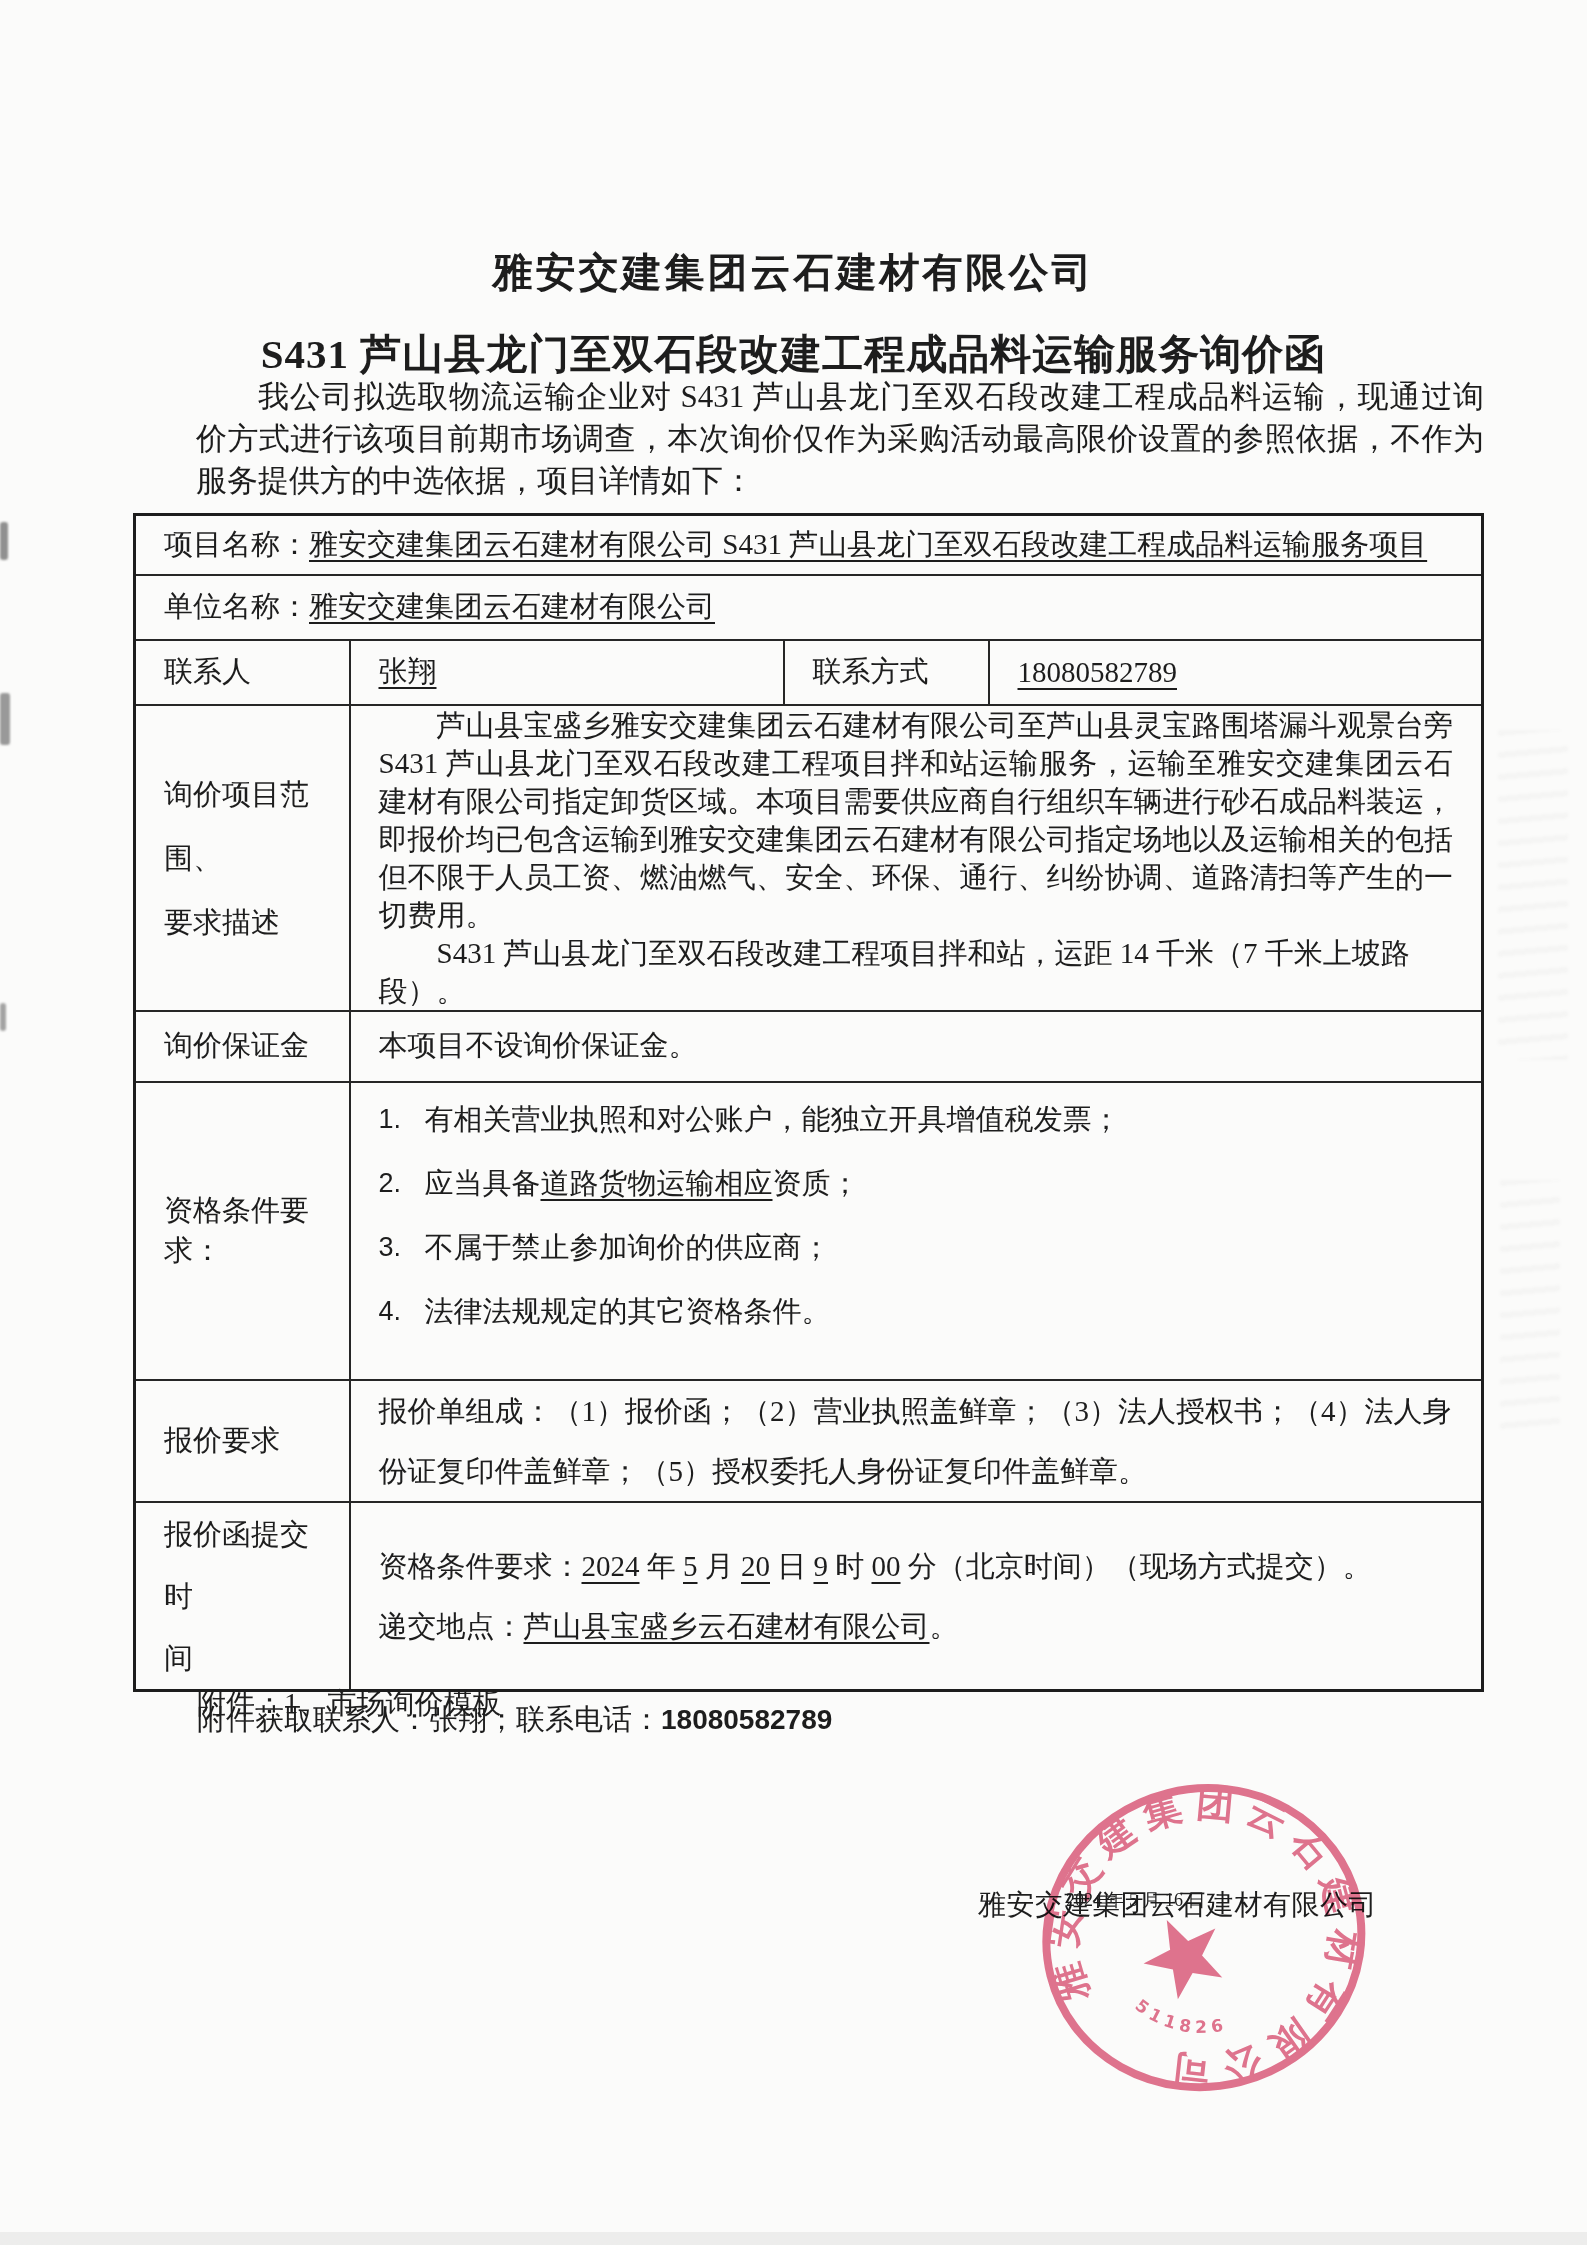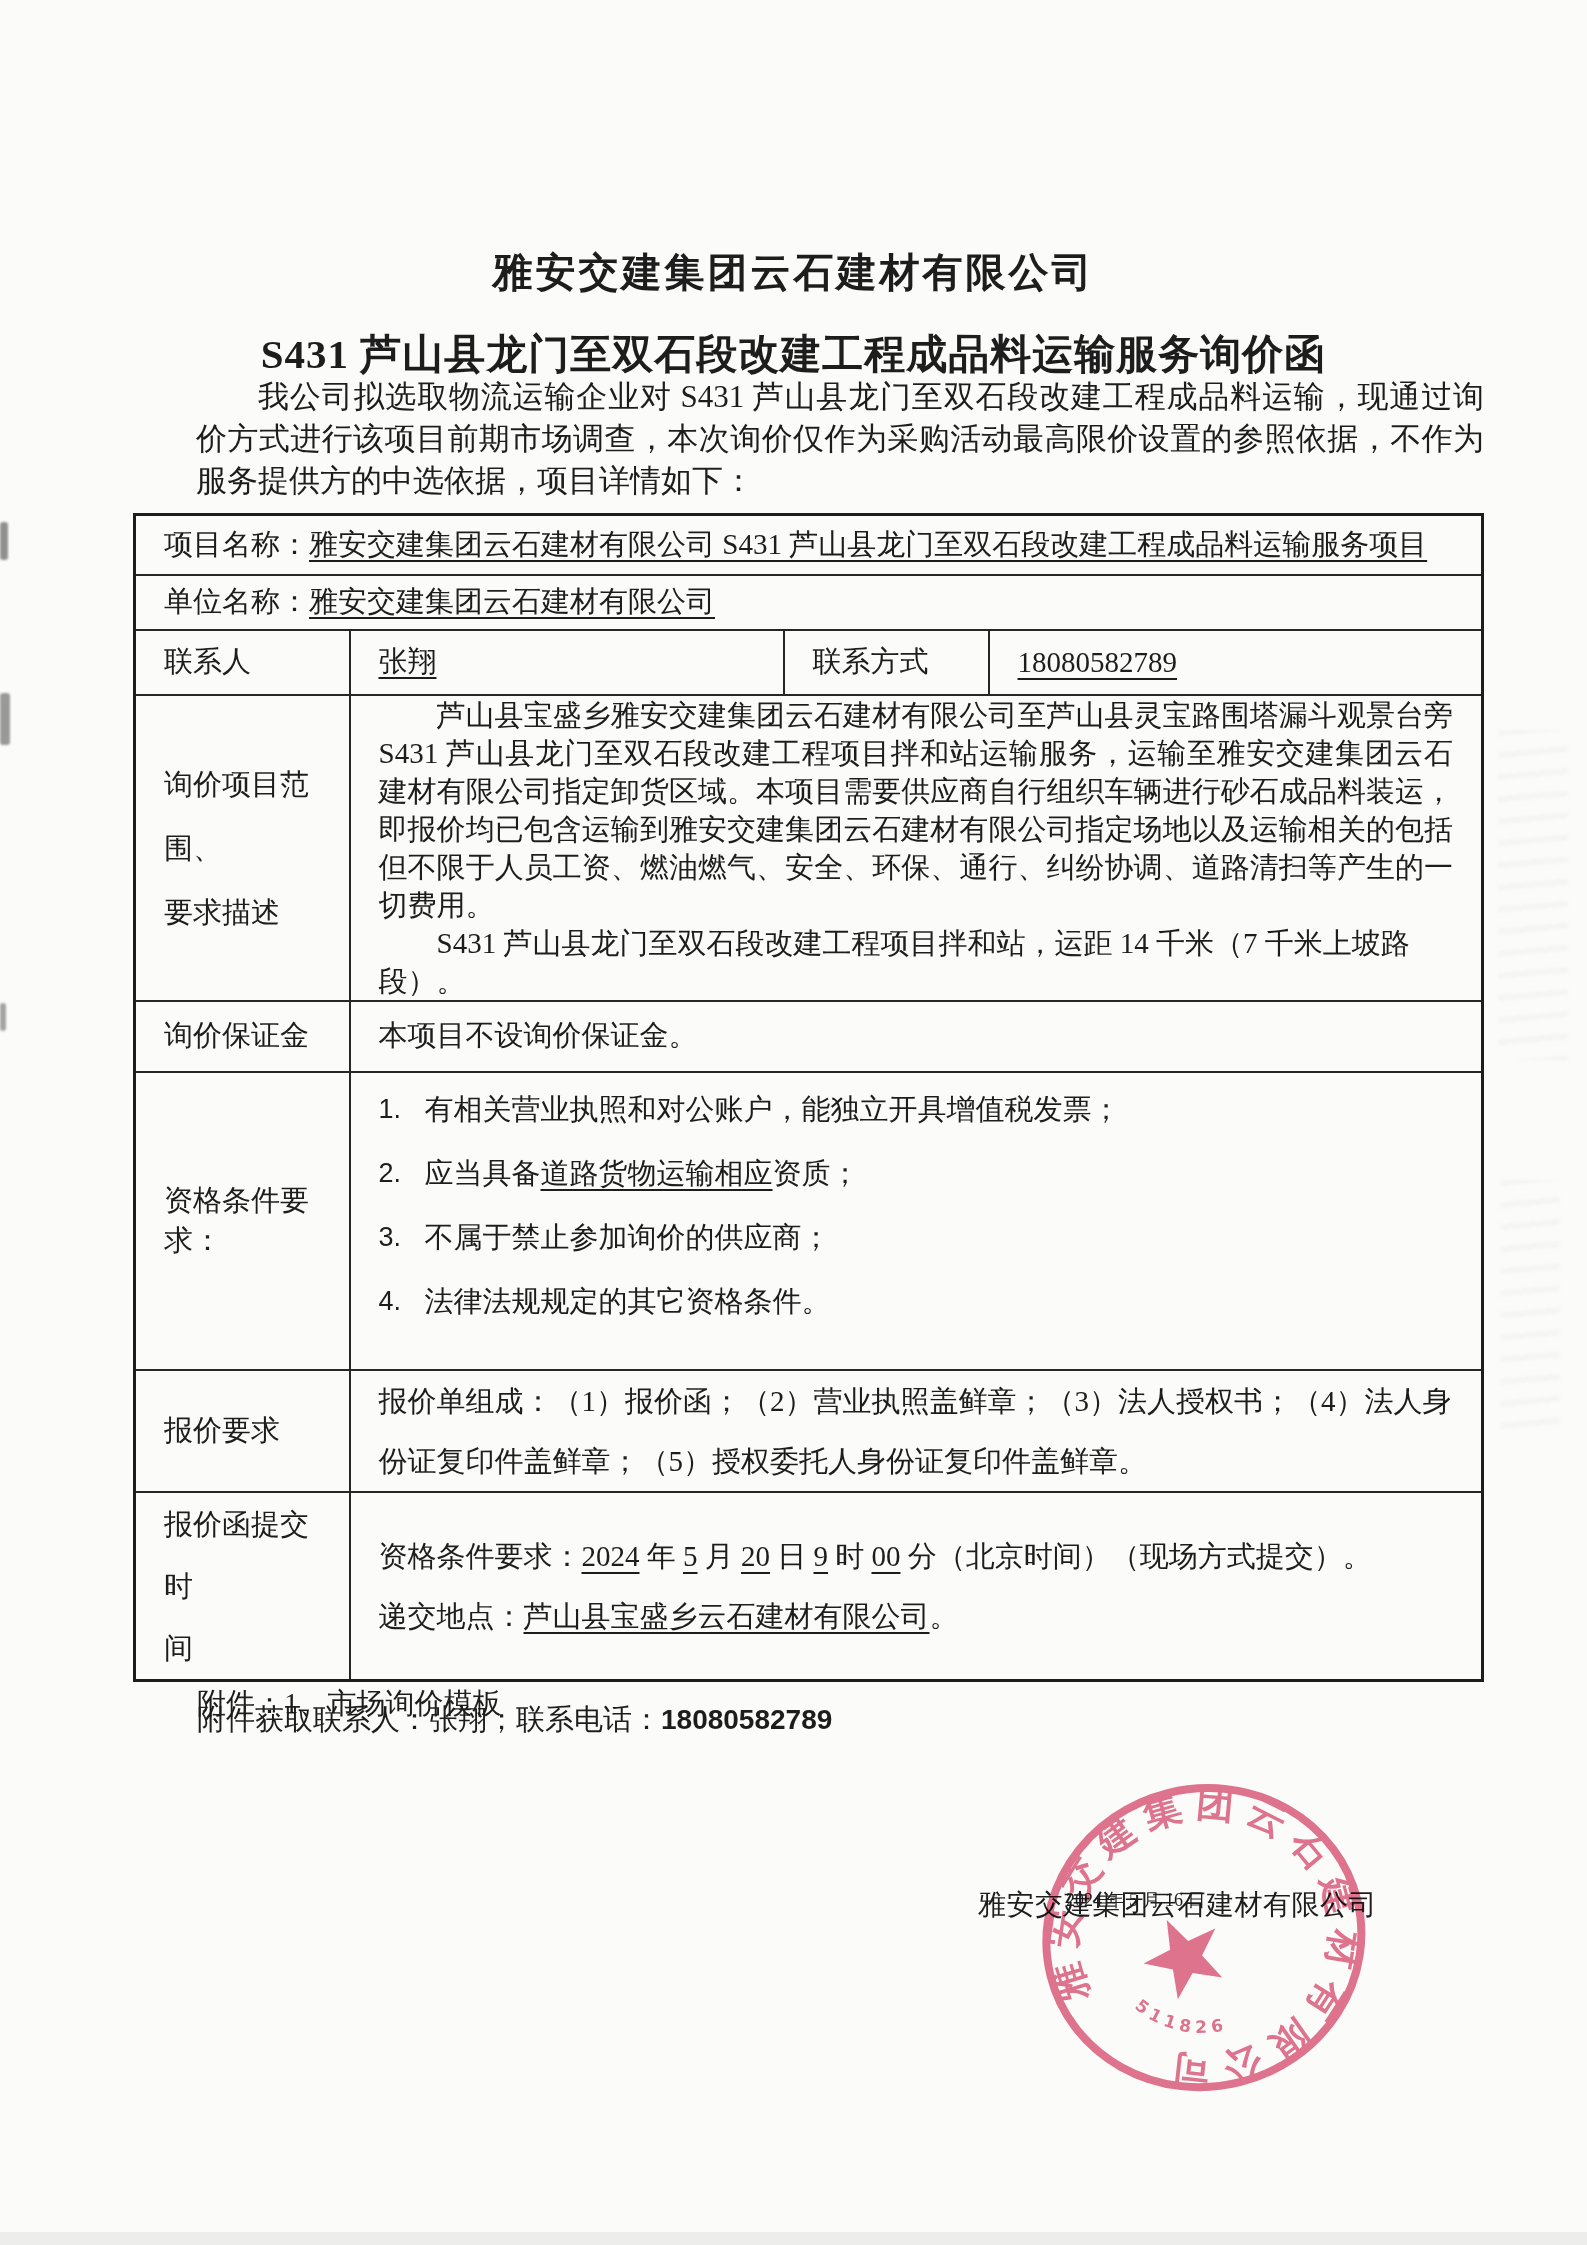--- a/index.html
+++ b/index.html
@@ -15,21 +15,21 @@
     font-size:40px;font-weight:700;letter-spacing:3px;}
   .title2{position:absolute;top:293px;left:0;width:100%;text-align:center;
     font-size:41px;font-weight:700;letter-spacing:1px;}
   .intro{position:absolute;top:376px;left:196px;width:1288px;
     font-size:31px;line-height:42px;text-align:justify;text-indent:2em;margin:0;}
   
   table.info{position:absolute;left:133px;top:513px;width:1348px;
     border-collapse:collapse;table-layout:fixed;}
   table.info td{border:2px solid #262626;padding:0 28px;font-size:29px;vertical-align:middle;}
   table.info{border:3px solid #1d1d1d;}
-  tr.r1{height:60px;} tr.r2{height:55px;} tr.r3{height:65px;}
+  tr.r1{height:60px;} tr.r2{height:65px;} tr.r3{height:65px;}
   tr.r4{height:262px;} tr.r5{height:71px;} tr.r6{height:298px;}
   tr.r7{height:122px;} tr.r8{height:122px;}
   td.lbl{font-size:28px;}
   .lbl-lines div{line-height:64px;}
   .sub-lines div{line-height:62px;}
   td.scope-cell{vertical-align:top;padding:12px 12px 4px 14px;}
   .scope-cell p{margin:0;font-size:29px;line-height:38px;text-indent:2em;}
   .scope-cell p.just{text-align:justify;}
   td.qual-cell{vertical-align:top;padding-top:18px;}
   .req-item{display:flex;align-items:flex-start;line-height:32px;margin-bottom:32px;}

